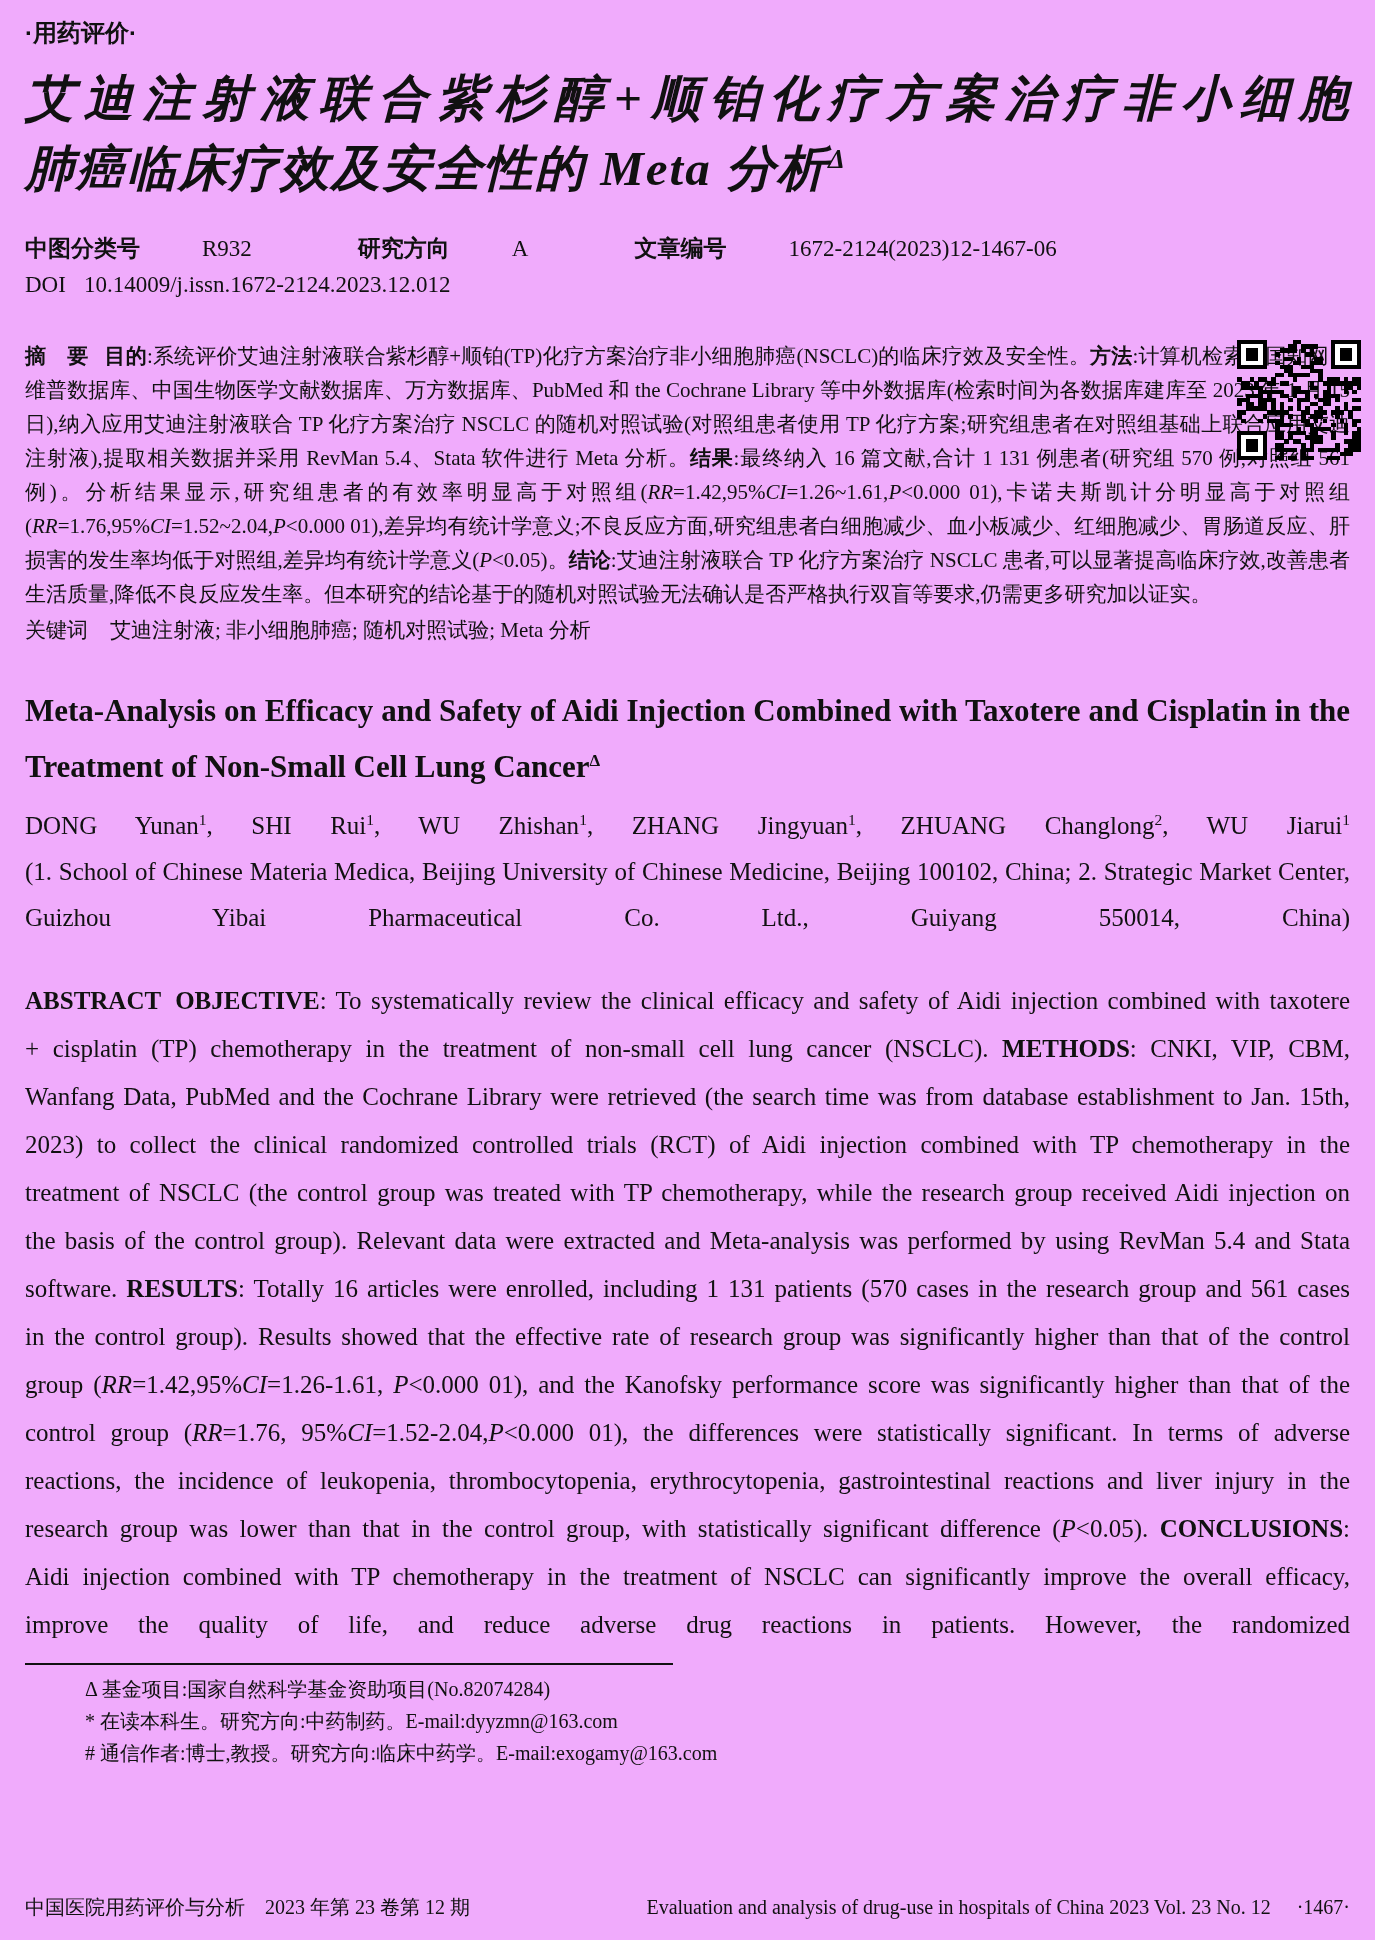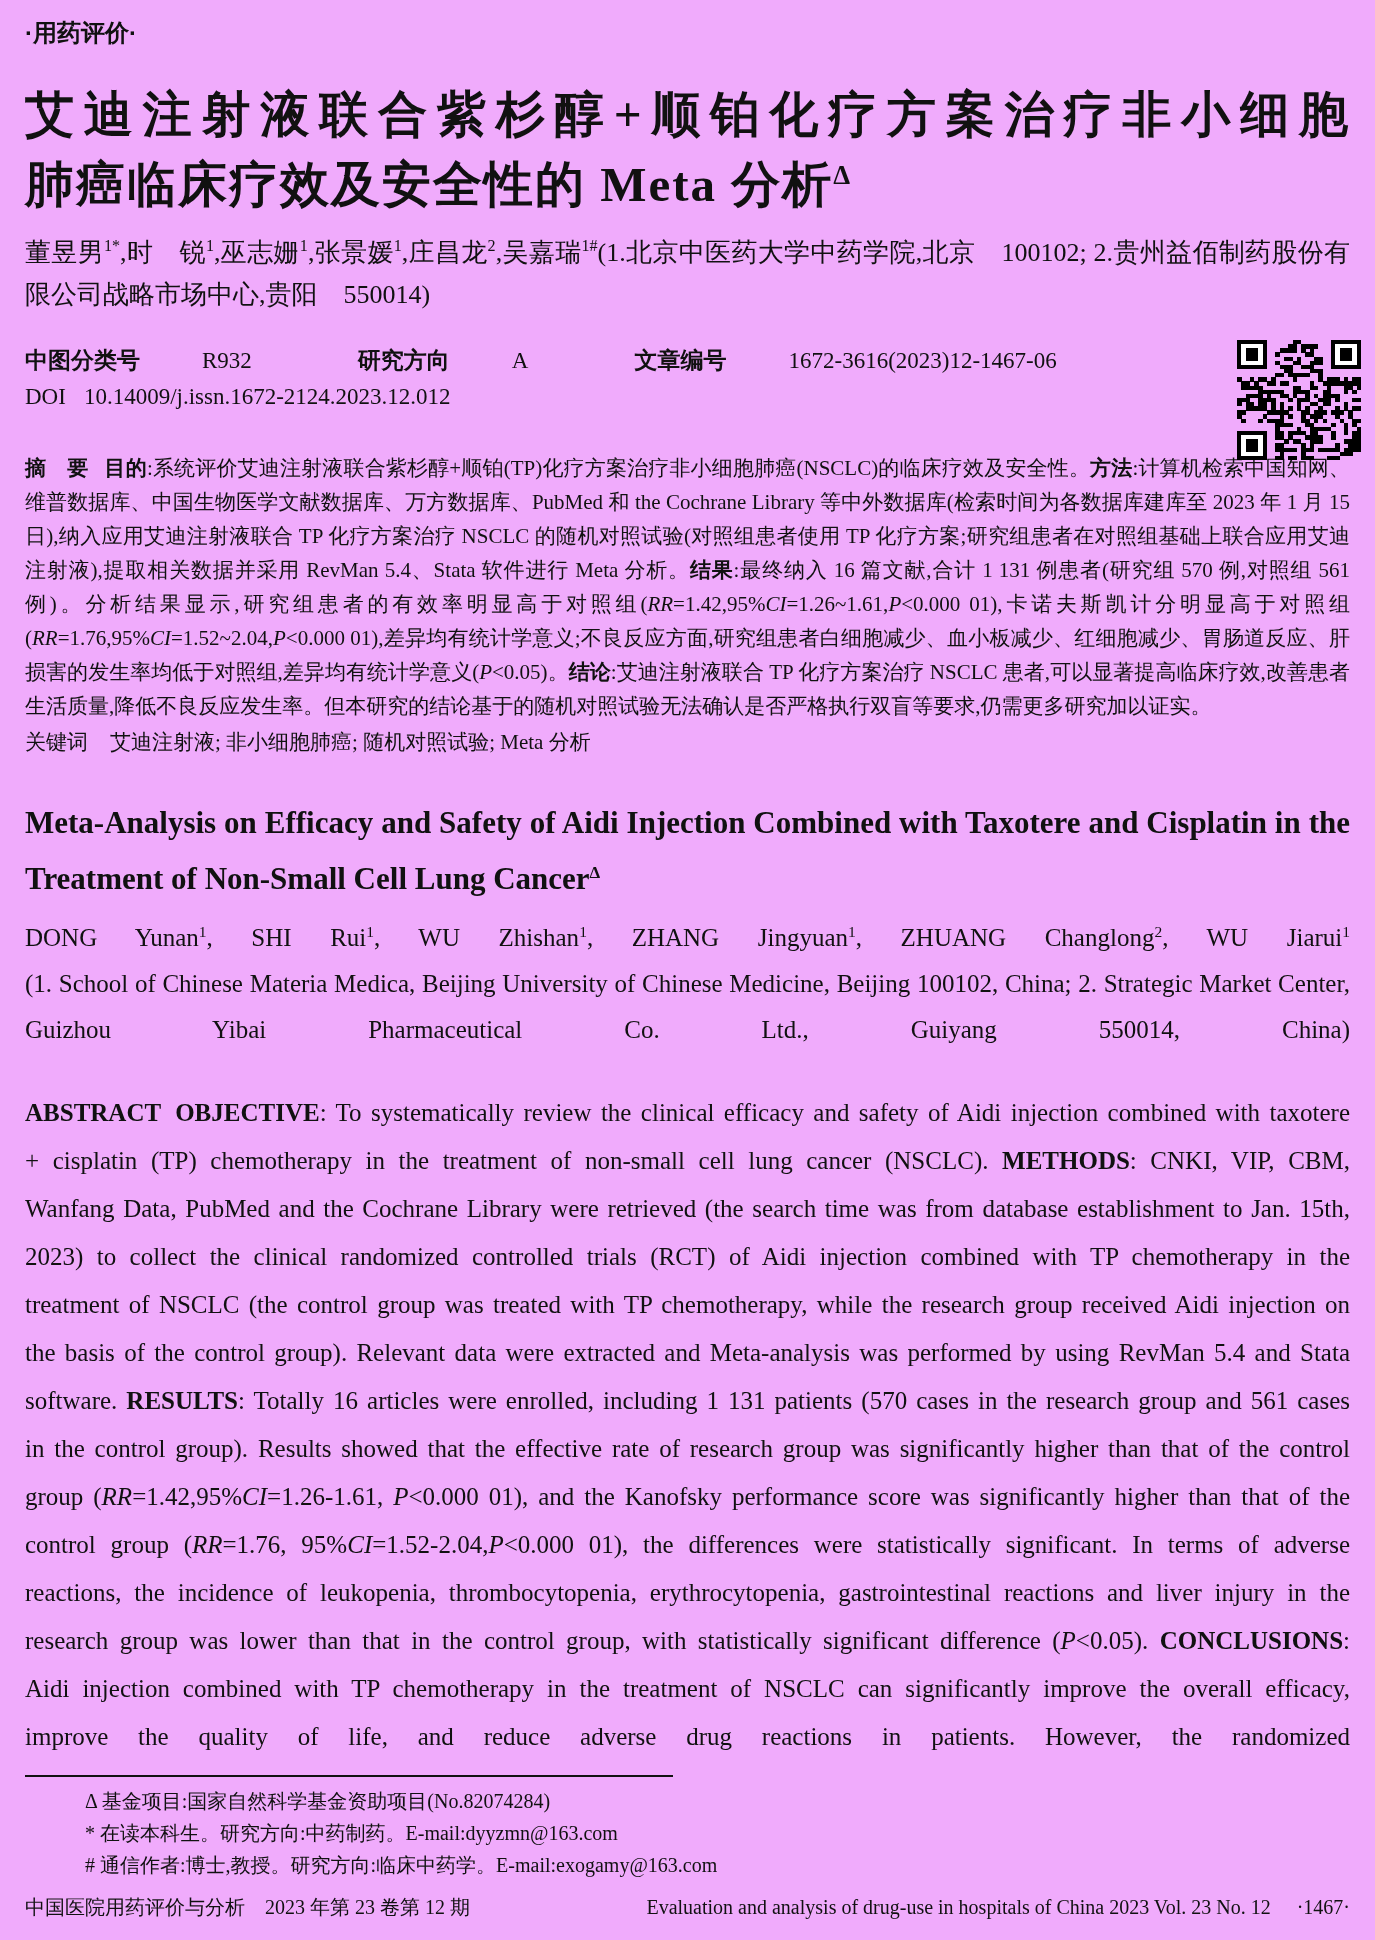--- a/index.html
+++ b/index.html
@@ -15,21 +15,21 @@
     overflow:hidden;
   }
 
   
   .section-label{
     font-family:"Liberation Sans","DejaVu Sans",sans-serif;
     font-weight:bold;font-size:24px;line-height:30px;
   }
 
   
-  .title-cn{margin-top:32px;font-weight:bold;letter-spacing:2px;}
+  .title-cn{margin-top:16px;font-weight:bold;letter-spacing:2px;font-style:italic;}
   .title-cn .tl1{font-size:49px;line-height:70px;text-align:justify;text-align-last:justify;}
   .title-cn .tl2{font-size:49px;line-height:70px;}
   .title-cn sup{font-size:55%;}
 
   
   .authors-cn{
     margin-top:12px;font-size:26px;line-height:42px;text-align:justify;
   }
   sup{font-size:62%;line-height:0;}
 
@@ -95,29 +95,28 @@
 
 <div class="page">
 
   <div class="section-label">·用药评价·</div>
 
   <div class="title-cn">
     <div class="tl1">艾迪注射液联合紫杉醇+顺铂化疗方案治疗非小细胞</div>
     <div class="tl2">肺癌临床疗效及安全性的 Meta 分析<sup>Δ</sup></div>
   </div>
 
-  <div class="authors-cn">董昱男<sup>1*</sup>,时　锐<sup>1</sup>,巫志姗<sup>1</sup>,张景媛<sup>1</sup>,庄昌龙<sup>2</sup>,吴嘉瑞<sup>1#</sup>(1.北京中医药大学中药学院,北京　100102; 2.贵州益佰制药股份有限公司战略市场中心,贵阳　550014)</div>
 
   <div class="meta-row">
     <span class="lbl">中图分类号</span>
     <span class="val">R932</span>
     <span class="lbl">研究方向</span>
     <span class="val">A</span>
     <span class="lbl">文章编号</span>
-    <span class="val">1672-3616(2023)12-1467-06</span>
+    <span class="val">1672-2124(2023)12-1467-06</span>
   </div>
 
   <div class="doi-row">
     <span class="lbl">DOI</span>
     <span>10.14009/j.issn.1672-2124.2023.12.012</span>
   </div>
 
   <div class="qr">
       <svg viewBox="0 0 29 29" preserveAspectRatio="none" fill="#000" shape-rendering="crispEdges">
         <rect x="13" y="0" width="1.06" height="1.06"></rect>

